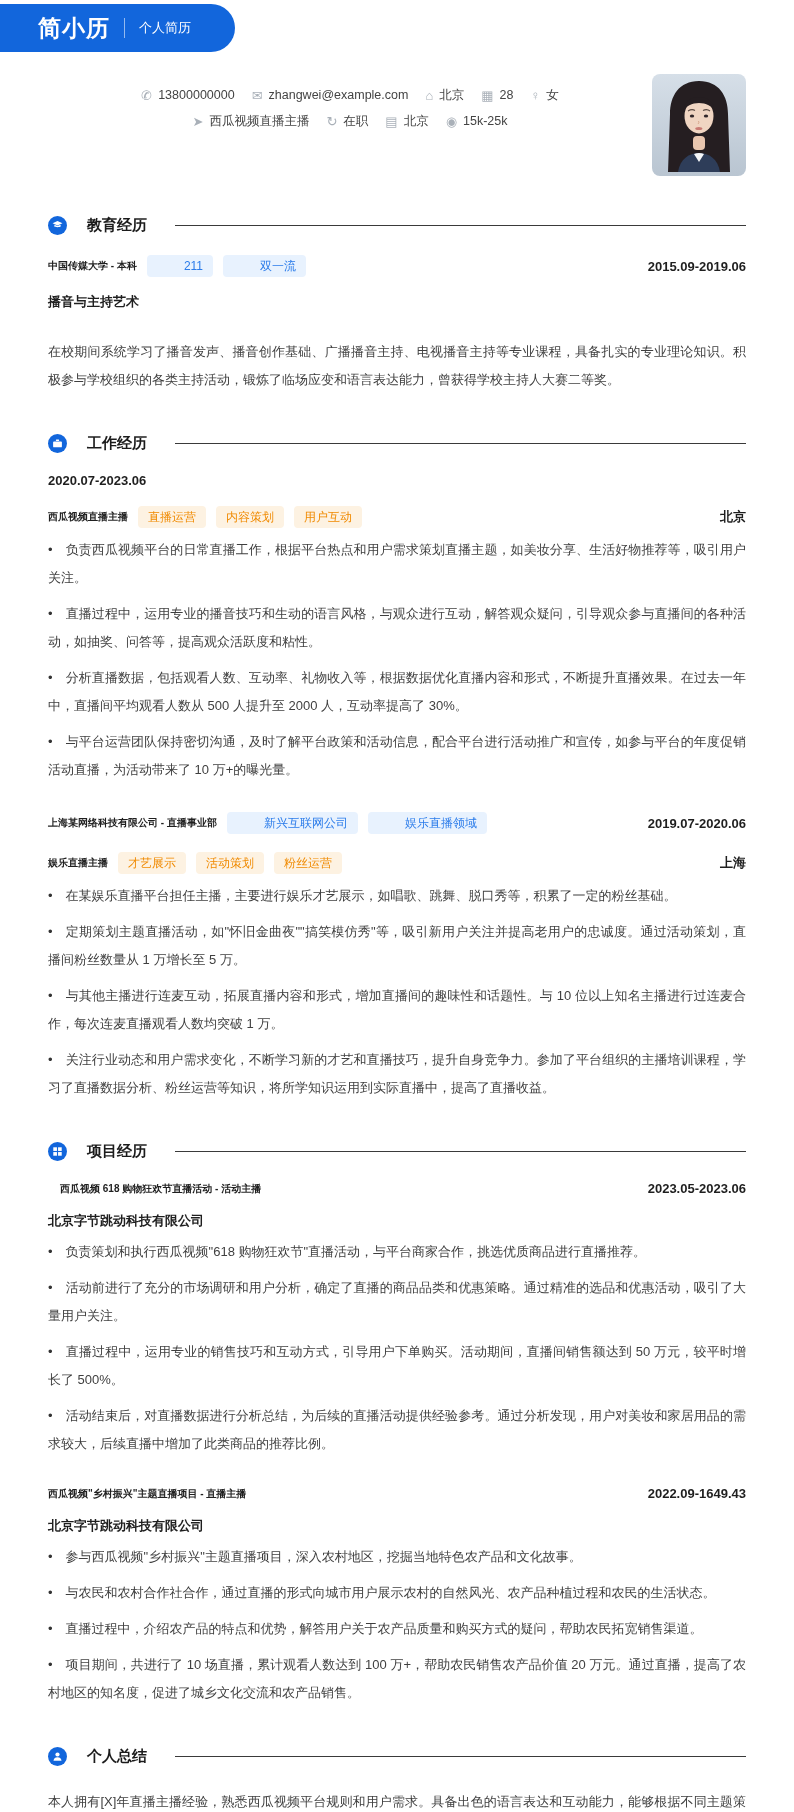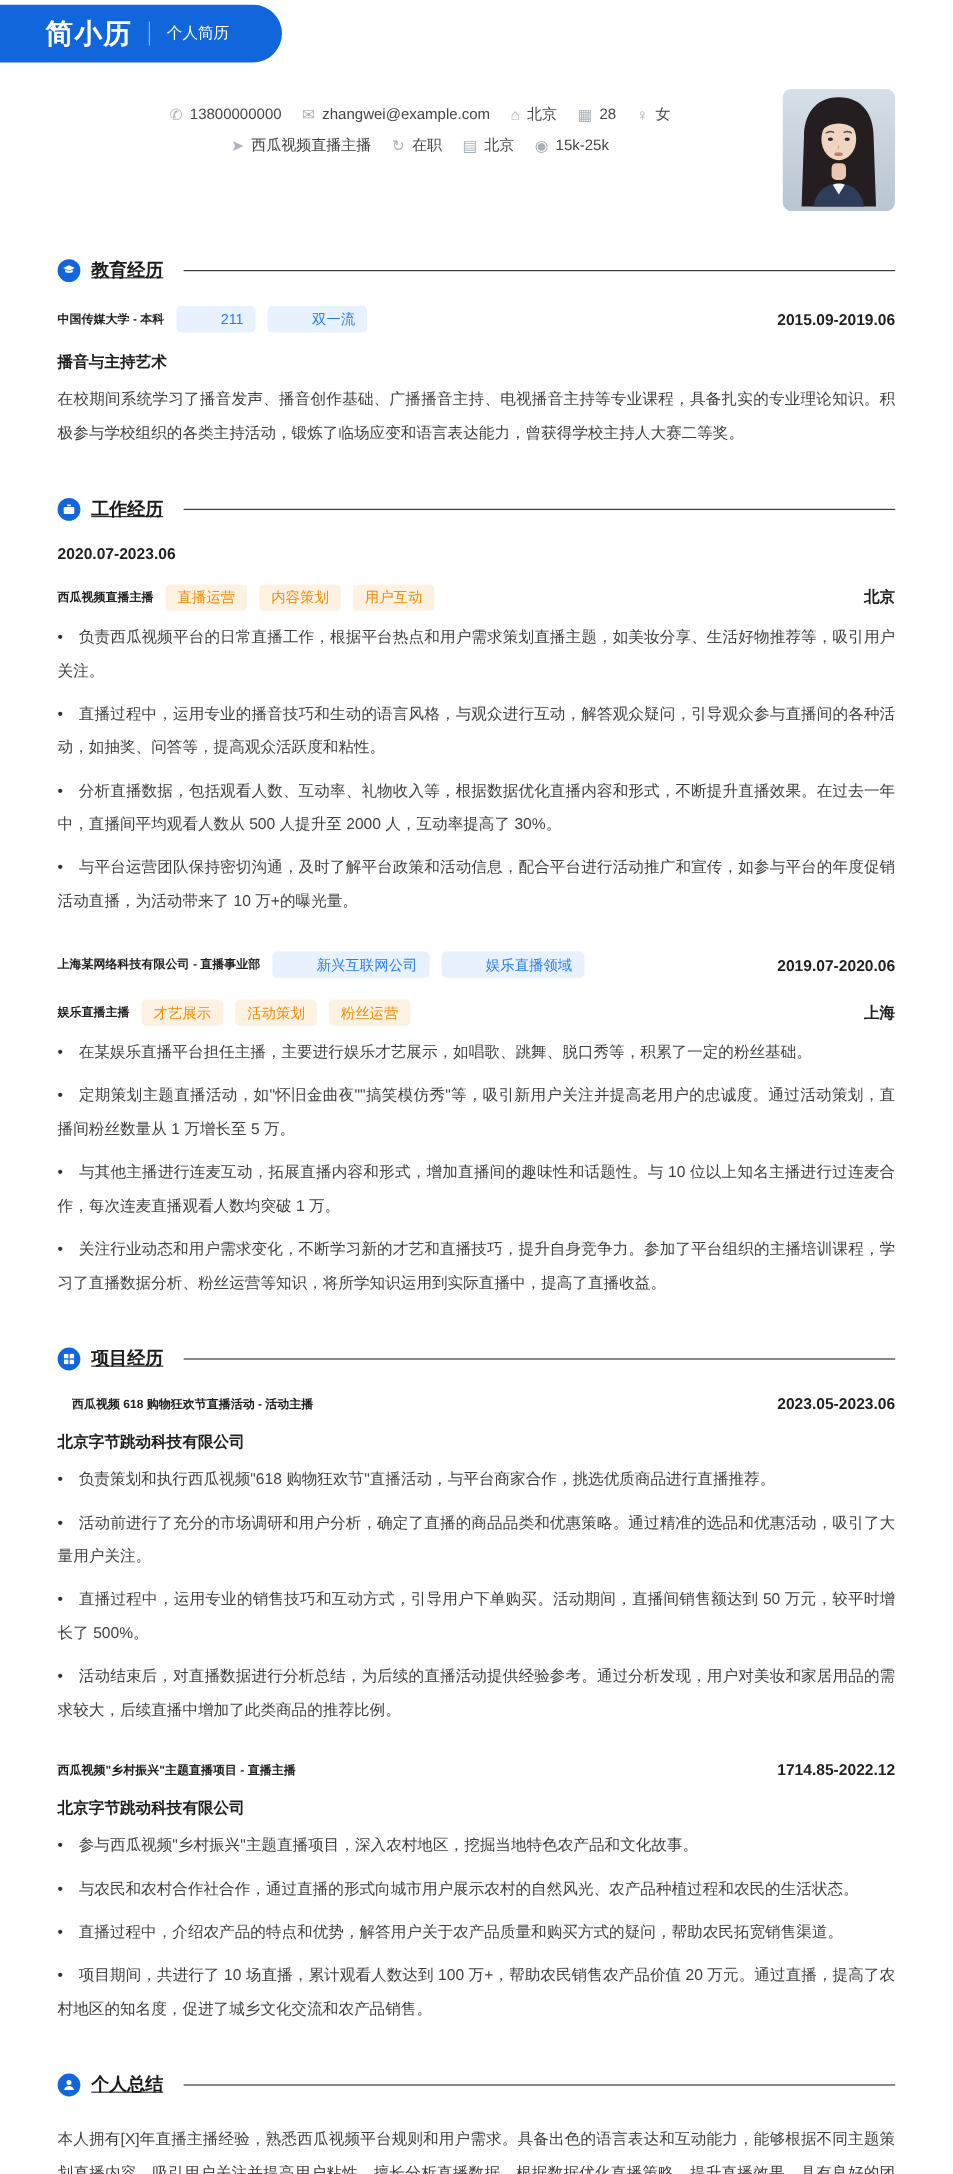--- a/index.html
+++ b/index.html
@@ -18,38 +18,38 @@
   .content { padding:0 48px; }
   .head { display:flex; margin-top:22px; }
   .contact { flex:1; display:flex; flex-direction:column; align-items:center; padding-top:8px; }
   .contact-row { display:flex; align-items:center; gap:17px; line-height:26px; }
   .citem { display:inline-flex; align-items:center; gap:6px; font-size:12.5px; color:#444; }
   .cicon { color:#a9b0b8; font-size:13px; line-height:1; }
   .avatar-wrap { width:94px; height:102px; border-radius:8px; overflow:hidden; flex:none; }
 
   
   .sec { margin-top:40px; }
-  .sec-head { display:flex; align-items:center; gap:9px;text-decoration:underline; }
+  .sec-head { display:flex; align-items:center; gap:20px; }
   .sec-icon { width:19px; height:19px; border-radius:50%; background:#1266dc; flex:none;
               display:flex; align-items:center; justify-content:center; }
   .sec-icon svg { display:block; }
   .sec-title { font-size:15px; font-weight:700; color:#1b1b1b; white-space:nowrap; }
   .sec-line { flex:1; height:1px; background:#3a3a3a; margin-left:8px; }
   .sec-body { margin-top:20px; }
 
   
   .item-row { display:flex; align-items:center; justify-content:space-between; margin-top:18px; }
   .item-left { display:flex; align-items:center; gap:10px; flex-wrap:wrap; }
   .ititle { font-size:10px; font-weight:700; color:#1f1f1f; }
   .tag { font-size:12px; padding:2px 10px; border-radius:4px; line-height:18px; }
   .tag.blue { background:#e8f2fe; color:#2b7cea;padding-left:37px; }
   .tag.orange { background:#fdf2e2; color:#f08a00; }
   .date { font-size:13px; font-weight:700; color:#1f1f1f; white-space:nowrap; }
   .subtitle { font-size:13px; font-weight:700; color:#1f1f1f; }
-  .para { font-size:13px; color:#3f3f3f; line-height:28px; margin-top:8px; text-align:justify; }
+  .para { font-size:13px; color:#3f3f3f; line-height:28px; margin-top:27px; text-align:justify; }
   .bullets { margin-top:4px; }
   .bullet { font-size:13px; color:#3f3f3f; line-height:28px; margin-top:8px; text-align:justify; }
   .bullet::before { content:"•"; font-size:13px; color:#333; margin-right:13px; }
 </style>
 </head>
 <body>
 
 <div class="page">
 
   
@@ -244,21 +244,21 @@
             <div class="bullet">负责策划和执行西瓜视频"618 购物狂欢节"直播活动，与平台商家合作，挑选优质商品进行直播推荐。</div>
             <div class="bullet">活动前进行了充分的市场调研和用户分析，确定了直播的商品品类和优惠策略。通过精准的选品和优惠活动，吸引了大量用户关注。</div>
             <div class="bullet">直播过程中，运用专业的销售技巧和互动方式，引导用户下单购买。活动期间，直播间销售额达到 50 万元，较平时增长了 500%。</div>
             <div class="bullet">活动结束后，对直播数据进行分析总结，为后续的直播活动提供经验参考。通过分析发现，用户对美妆和家居用品的需求较大，后续直播中增加了此类商品的推荐比例。</div>
           </div>
         </div>
 
         <div style="margin-top:28px;">
           <div class="item-row">
             <span class="ititle">西瓜视频"乡村振兴"主题直播项目 - 直播主播</span>
-            <span class="date">1714.85-2022.12</span>
+            <span class="date">2022.09-1649.43</span>
           </div>
           <div class="subtitle" style="margin-top:16px;">北京字节跳动科技有限公司</div>
           <div class="bullets">
             <div class="bullet">参与西瓜视频"乡村振兴"主题直播项目，深入农村地区，挖掘当地特色农产品和文化故事。</div>
             <div class="bullet">与农民和农村合作社合作，通过直播的形式向城市用户展示农村的自然风光、农产品种植过程和农民的生活状态。</div>
             <div class="bullet">直播过程中，介绍农产品的特点和优势，解答用户关于农产品质量和购买方式的疑问，帮助农民拓宽销售渠道。</div>
             <div class="bullet">项目期间，共进行了 10 场直播，累计观看人数达到 100 万+，帮助农民销售农产品价值 20 万元。通过直播，提高了农村地区的知名度，促进了城乡文化交流和农产品销售。</div>
           </div>
         </div>
       </div>

